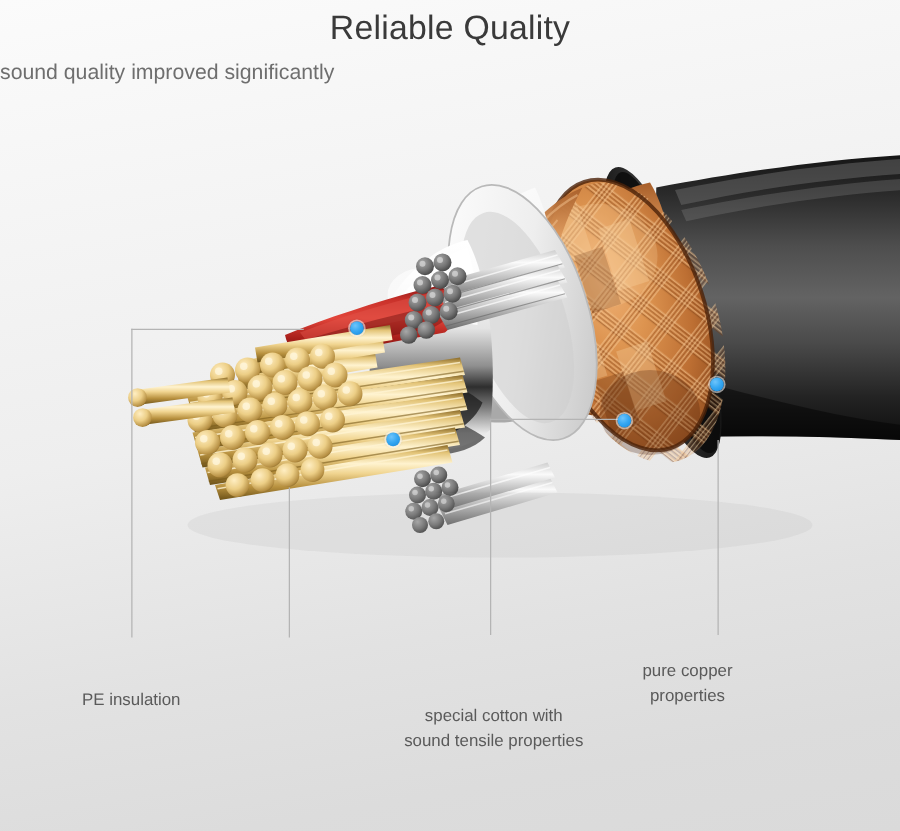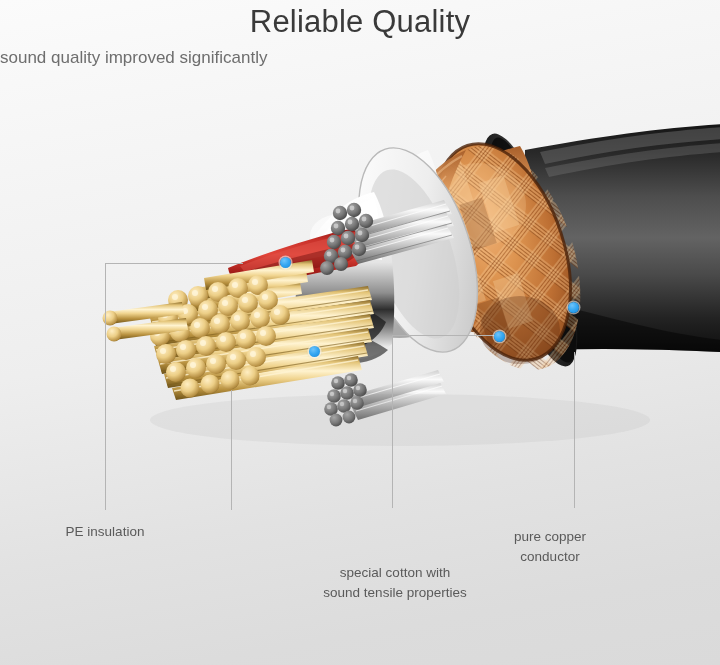--- a/index.html
+++ b/index.html
@@ -22,21 +22,21 @@
     background: linear-gradient(170deg, #fbfbfb 0%, #f6f6f6 18%, #eeeeee 48%, #e2e2e2 72%, #dcdcdc 88%, #dadada 100%);
   }
 
   
   .title {
     position: absolute;
     left: 0;
     top: 2px;
     width: 720px;
     text-align: center;
-    font-size: 31px;
+    font-size: 27px;
     font-weight: 400;
     letter-spacing: 0.2px;
     color: #3a3a3a;
     line-height: 40px;
   }
   .subtitle {
     position: absolute;
     left: 0;
     top: 46px;
     width: 720px;
@@ -514,28 +514,28 @@
   <div class="leader v" style="left:392px; top:335px; height:173px;"></div>
   <div class="leader h" style="left:392px; top:335px; width:103px;"></div>
 
   <div class="leader v" style="left:574px; top:352px; height:156px;"></div>
 
   <div class="dot" style="left:285px; top:262px;"></div>
   <div class="dot" style="left:314px; top:351px;"></div>
   <div class="dot" style="left:499px; top:336px;"></div>
   <div class="dot" style="left:573px; top:307px;"></div>
 
-  <div class="label" style="left:35px; top:522px; width:140px;">
+  <div class="label" style="left:35px; top:550px; width:140px;">
     <div>PE insulation</div>
   </div>
 
 
   <div class="label" style="left:305px; top:527px; width:180px;margin-top:36px;">
     <div>special cotton with</div>
     <div>sound tensile properties</div>
   </div>
 
   <div class="label" style="left:480px; top:527px; width:140px;">
     <div>pure copper</div>
-    <div>conductor</div>
+    <div>properties</div>
   </div>
 
 </div>
 
 </body></html>

